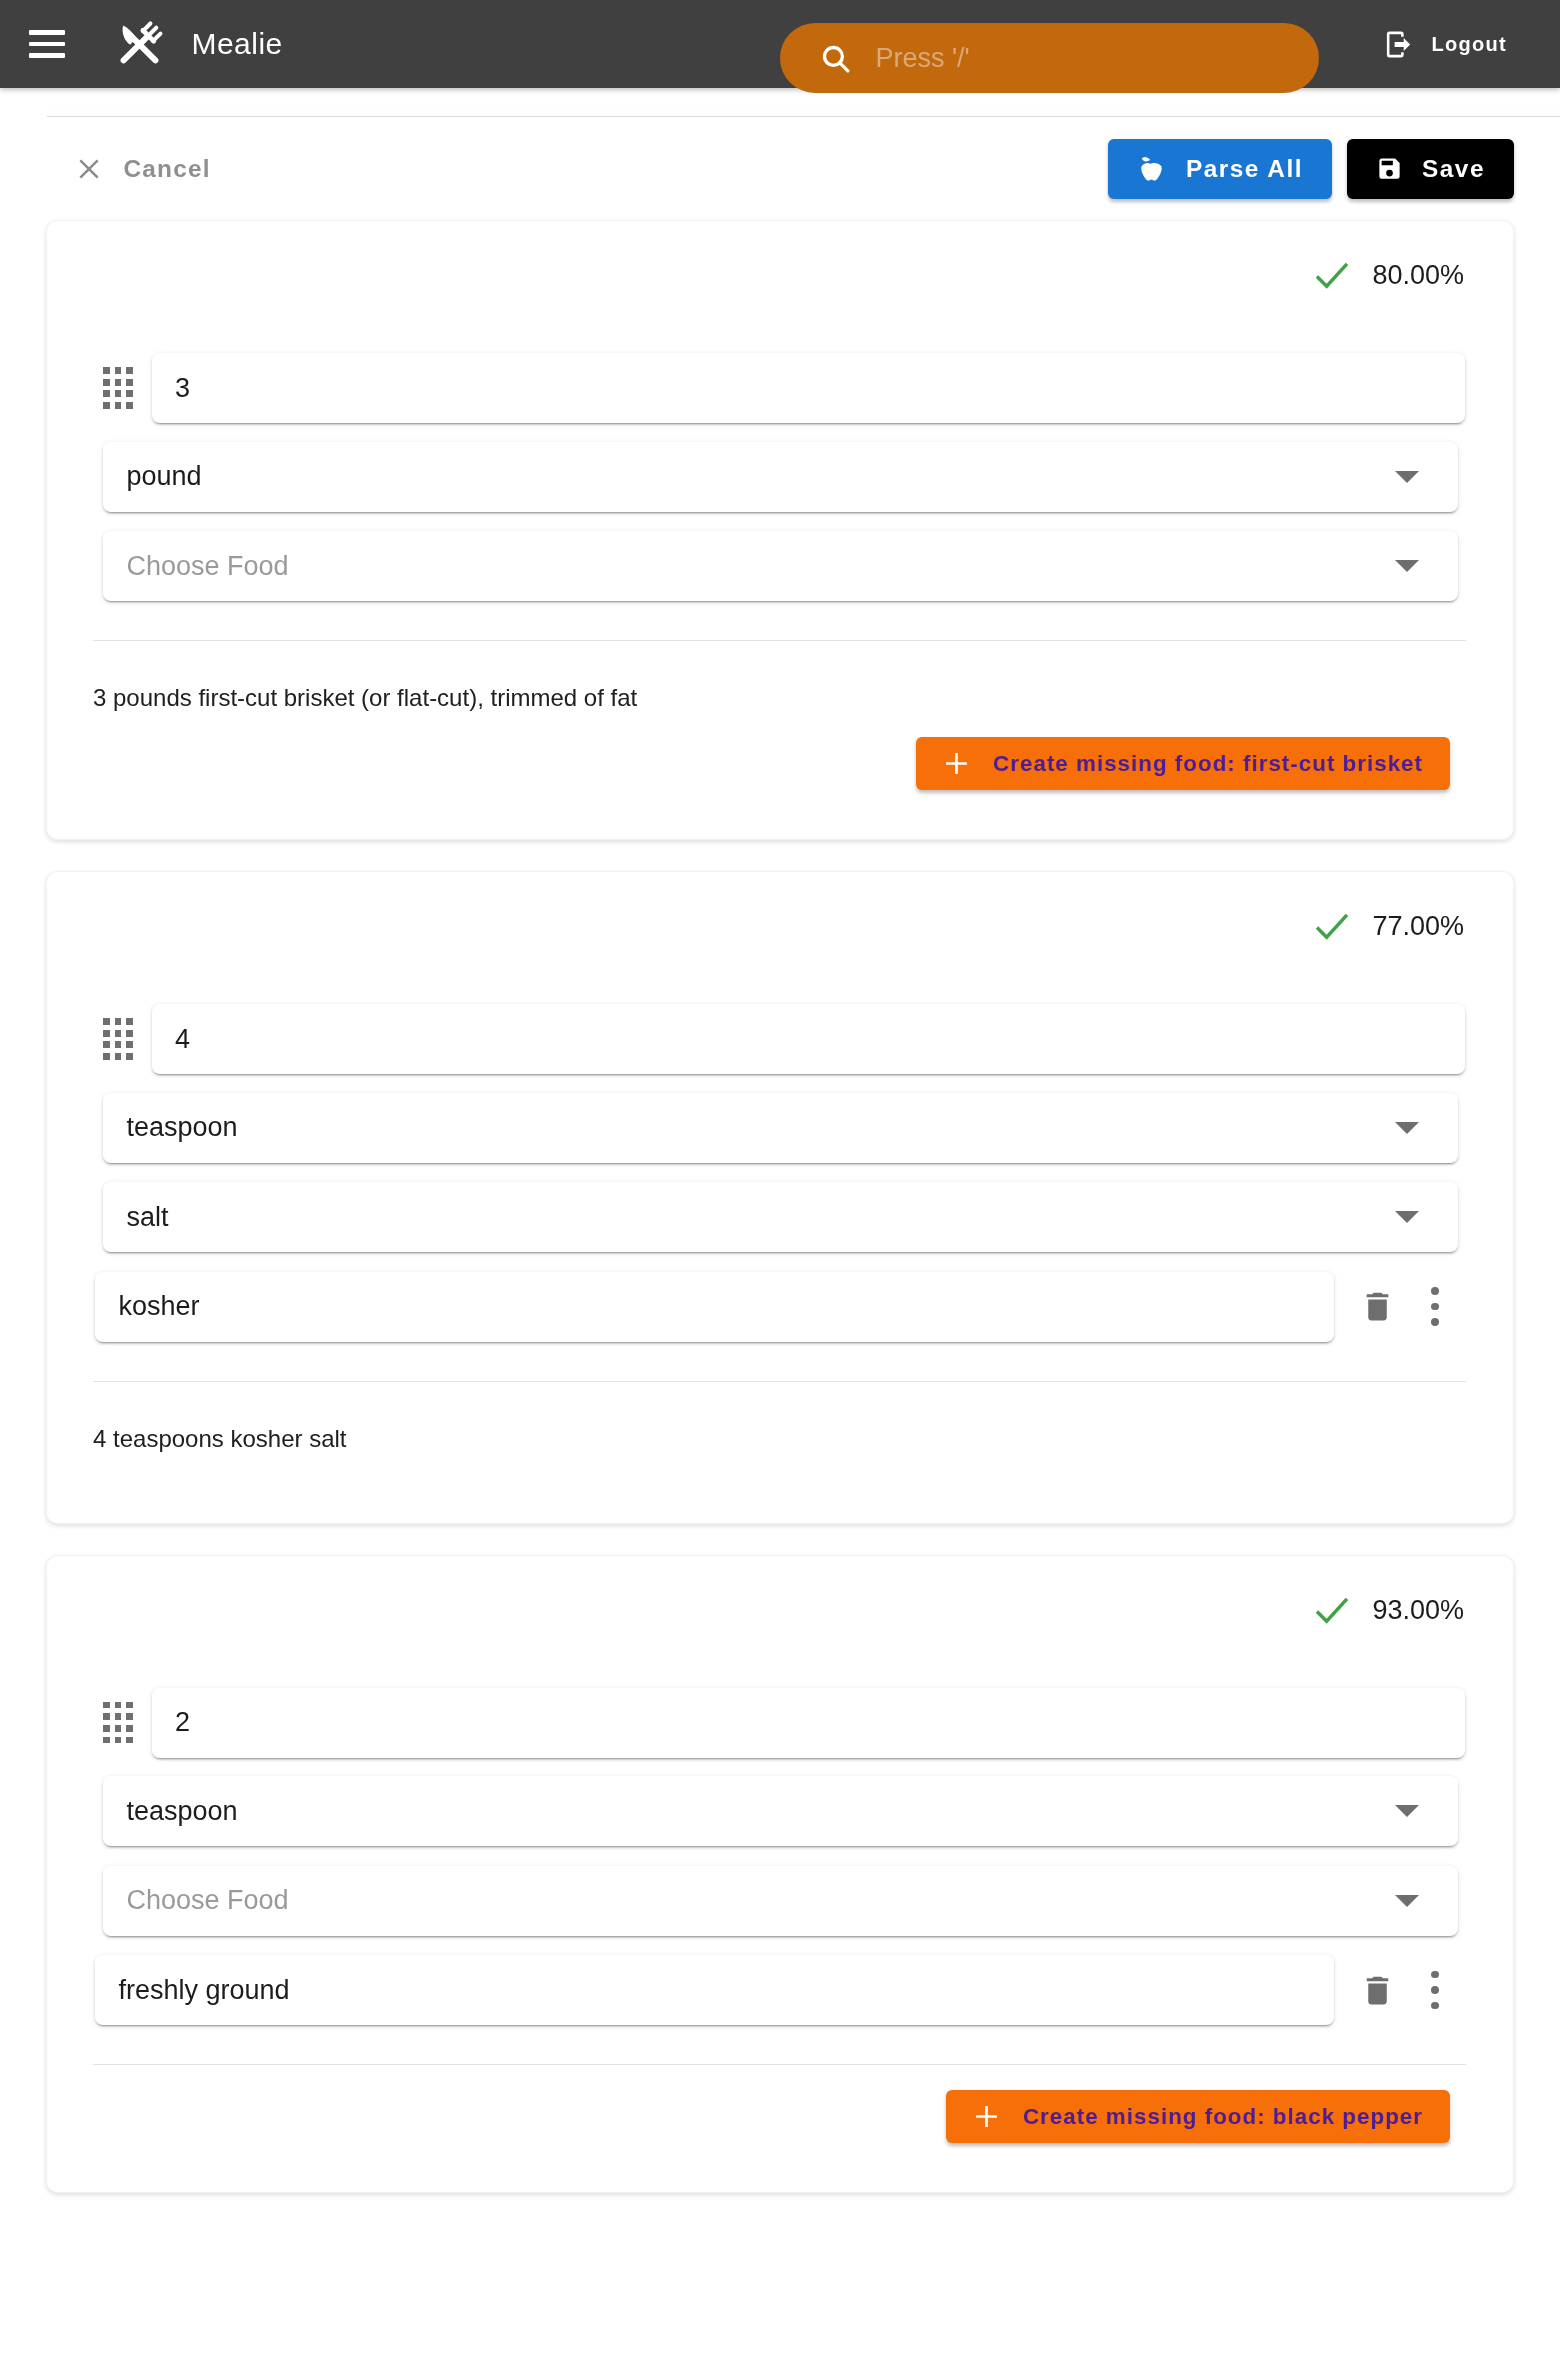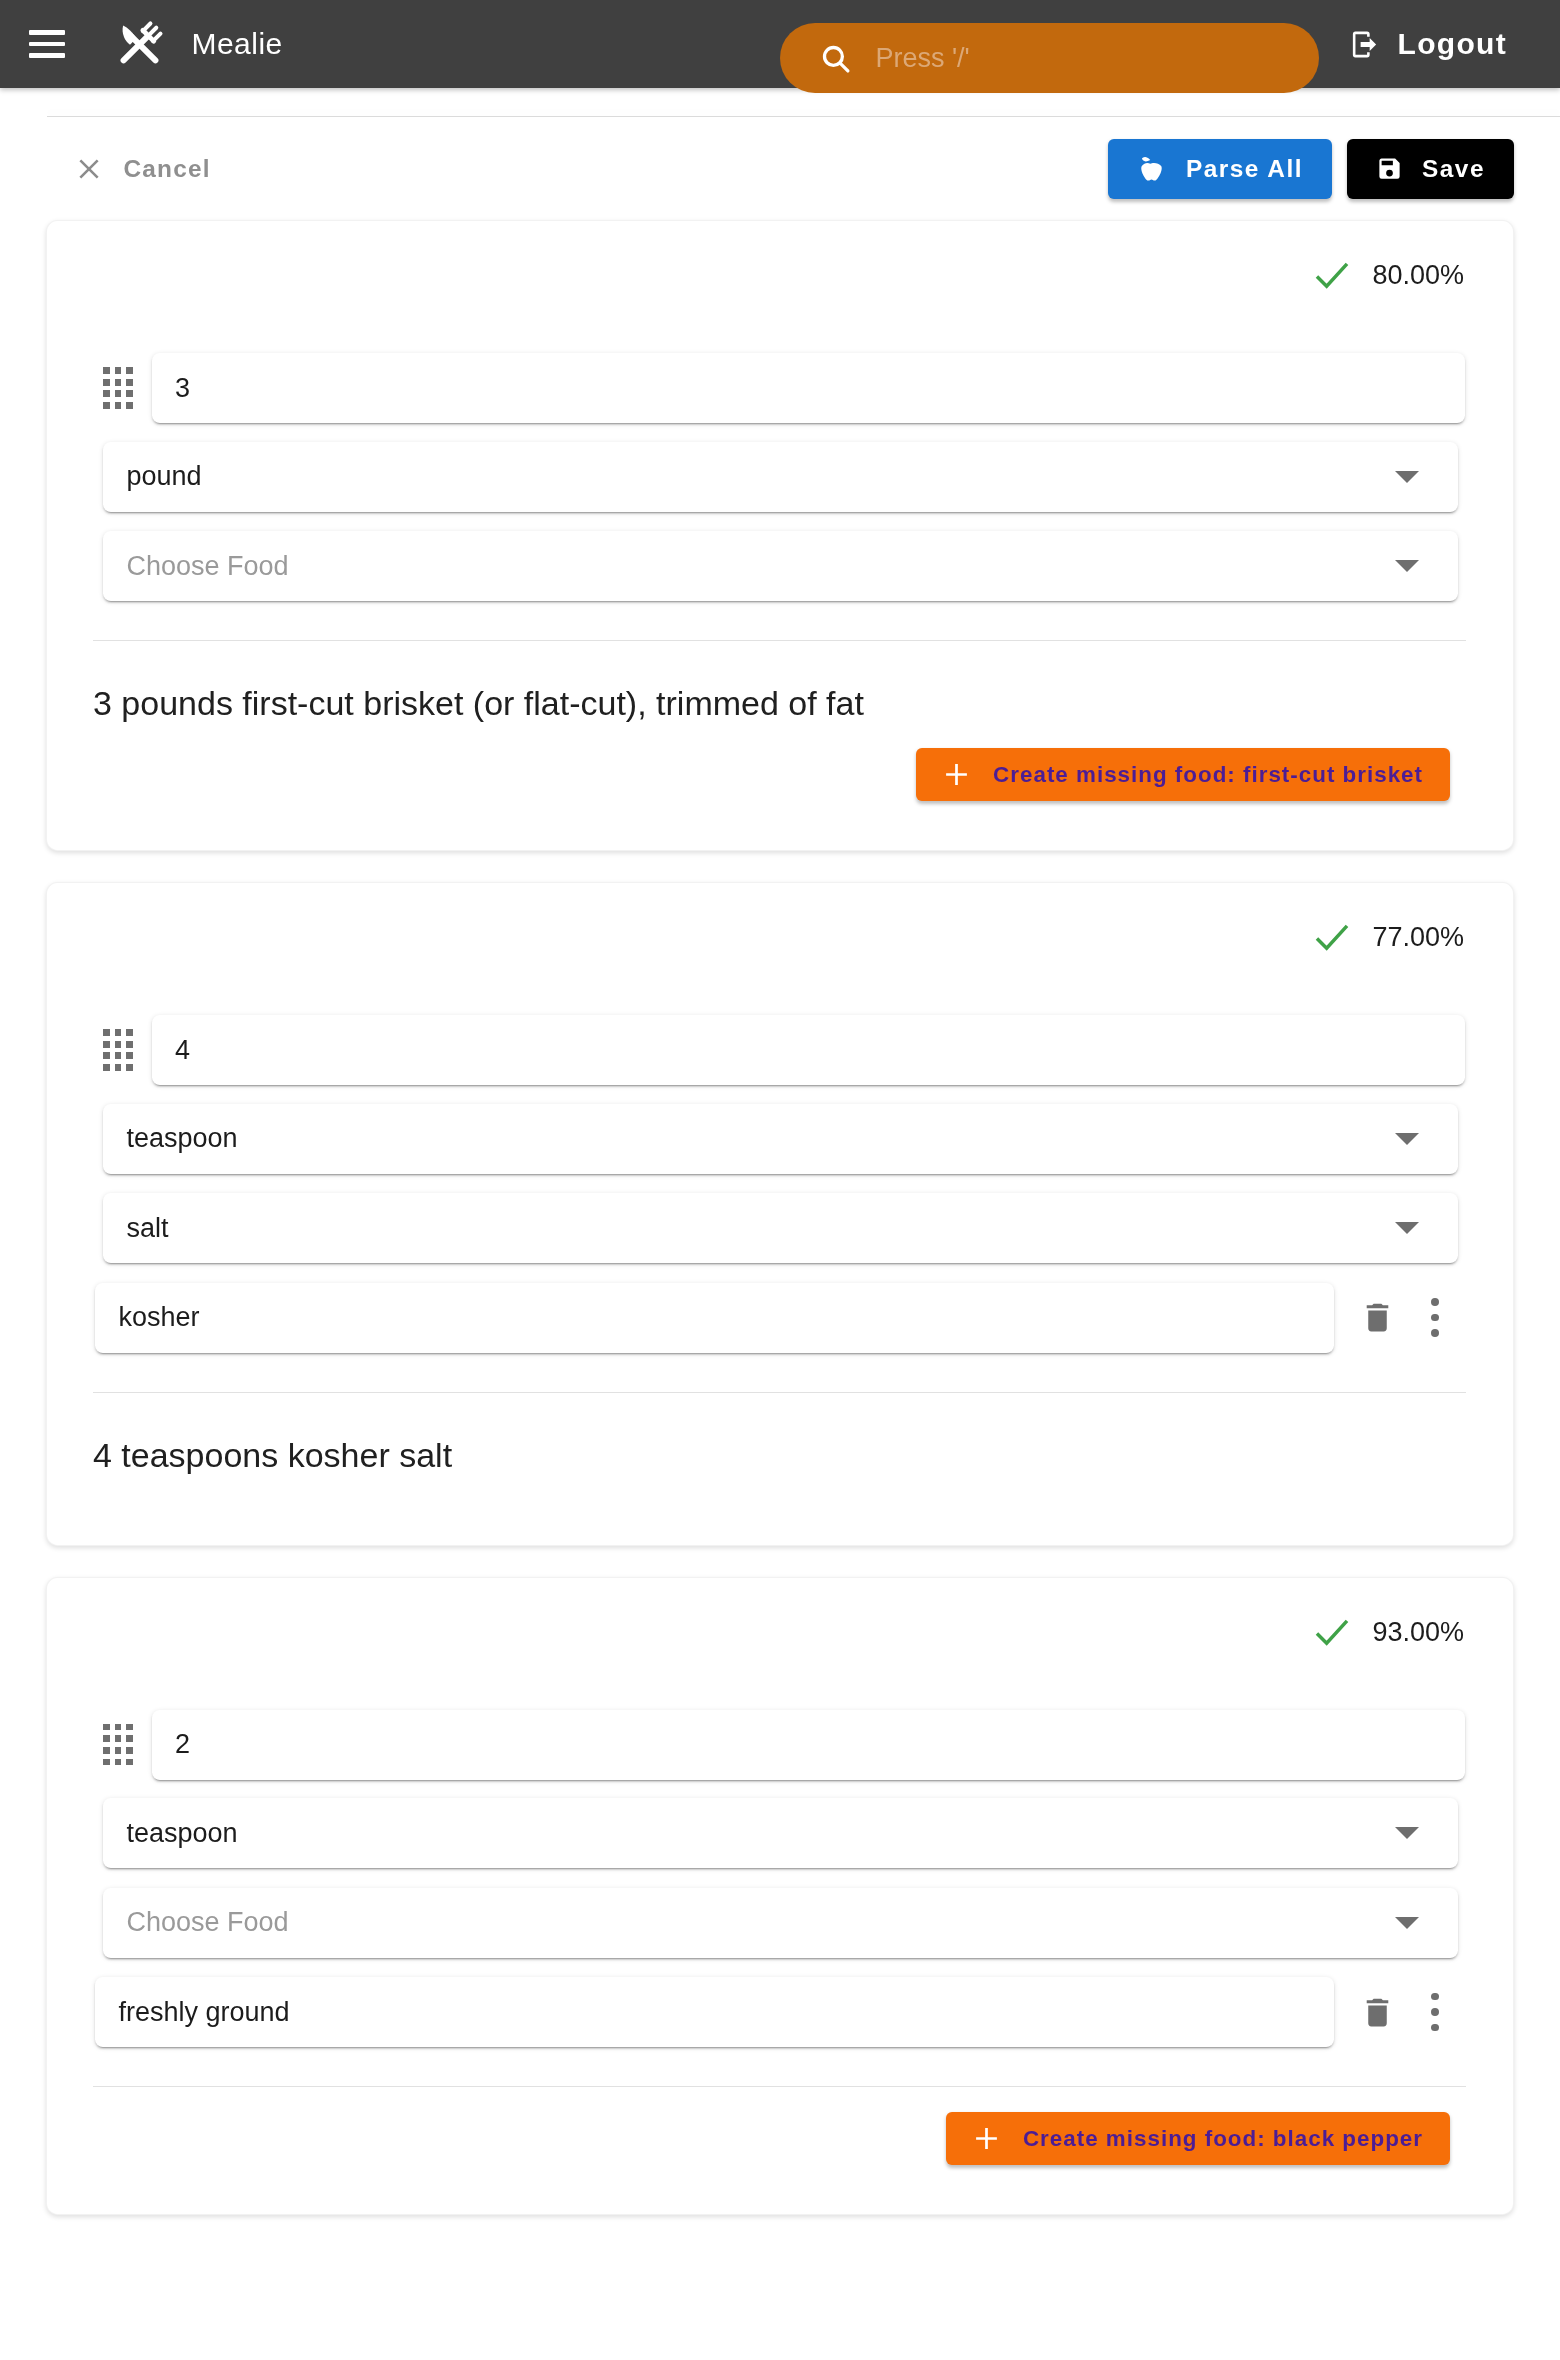--- a/index.html
+++ b/index.html
@@ -12,21 +12,21 @@
   .menu-btn { margin-left:29px; width:43px; height:39px; display:flex; flex-direction:column;
     justify-content:center; gap:6.8px; cursor:pointer; }
   .menu-btn span { display:block; width:36px; height:4.9px; background:#fff; border-radius:1px; }
   .logo { margin-left:39px; display:flex; align-items:center; }
   .app-title { margin-left:23.4px; color:#fff; font-size:30px; letter-spacing:0.5px; }
   .search-pill { position:absolute; left:780px; top:23px; width:539px; height:70px;
     border-radius:35px; background:#C2690D; display:flex; align-items:center;
     padding-left:39px; gap:23.4px; }
   .search-placeholder { color:#DCA876; font-size:27px; }
   .logout-btn { margin-left:auto; margin-right:53px; display:flex; align-items:center; gap:17.6px;
-    color:#fff; font-size:30px; font-weight:bold; letter-spacing:1.3px; cursor:pointer; }
+    color:#fff; font-size:20px; font-weight:bold; letter-spacing:1.3px; cursor:pointer; }
 
   
   .sheet-top-line { margin-left:47px; border-top:1px solid #DBDBDB;
     box-shadow:0 -3.9px 5.9px rgba(0,0,0,.06); margin-top:28px; }
   .toolbar { height:103px; display:flex; align-items:center; padding:0 46px 0 76px; }
   .cancel { display:flex; align-items:center; gap:21.5px; color:#8F8F8F; font-size:24.4px;
     font-weight:bold; letter-spacing:1.2px; cursor:pointer; }
   .toolbar-spacer { flex:1; }
   .btn { display:flex; align-items:center; gap:19.5px; height:60px; padding:0 29px;
     border:none; border-radius:5.9px; color:#fff; font-size:24.4px; font-weight:bold;
@@ -61,21 +61,21 @@
   .placeholder { color:#9A9A9A; }
 
   .row-note { margin:19.5px 0 0 48px; padding-right:74px; display:flex; align-items:center; }
   .row-note .field { flex:1; }
   .icon-btn { background:none; border:none; cursor:pointer; display:flex; align-items:center; }
   .trash-btn { margin-left:25px; }
   .kebab { margin-left:35px; display:flex; flex-direction:column; gap:7.8px; }
   .kebab i { width:7.8px; height:7.8px; border-radius:50%; background:#6E6E6E; }
 
   .divider { margin:39px 47px 0 46px; border-top:1px solid #E1E1E1; }
-  .summary { margin:43px 46px 0 46px; font-size:34px; color:#202020; }
+  .summary { margin:43px 46px 0 46px; font-size:24px; color:#202020; }
   .pad-bottom { padding-bottom:70px; }
 
   .missing-row { display:flex; justify-content:flex-end; margin:25px 63px 0 0;
     padding-bottom:49px; }
   .btn-missing { display:flex; align-items:center; gap:23.4px; height:53px; padding:0 27px;
     border:none; border-radius:5.9px; background:#F66F09; color:#4c1d95; font-size:22.4px;
     font-weight:bold; letter-spacing:1px; box-shadow:0 2.9px 3.9px rgba(0,0,0,.25);
     cursor:pointer; font-family:"Liberation Sans", sans-serif; }
 </style>
 </head>

